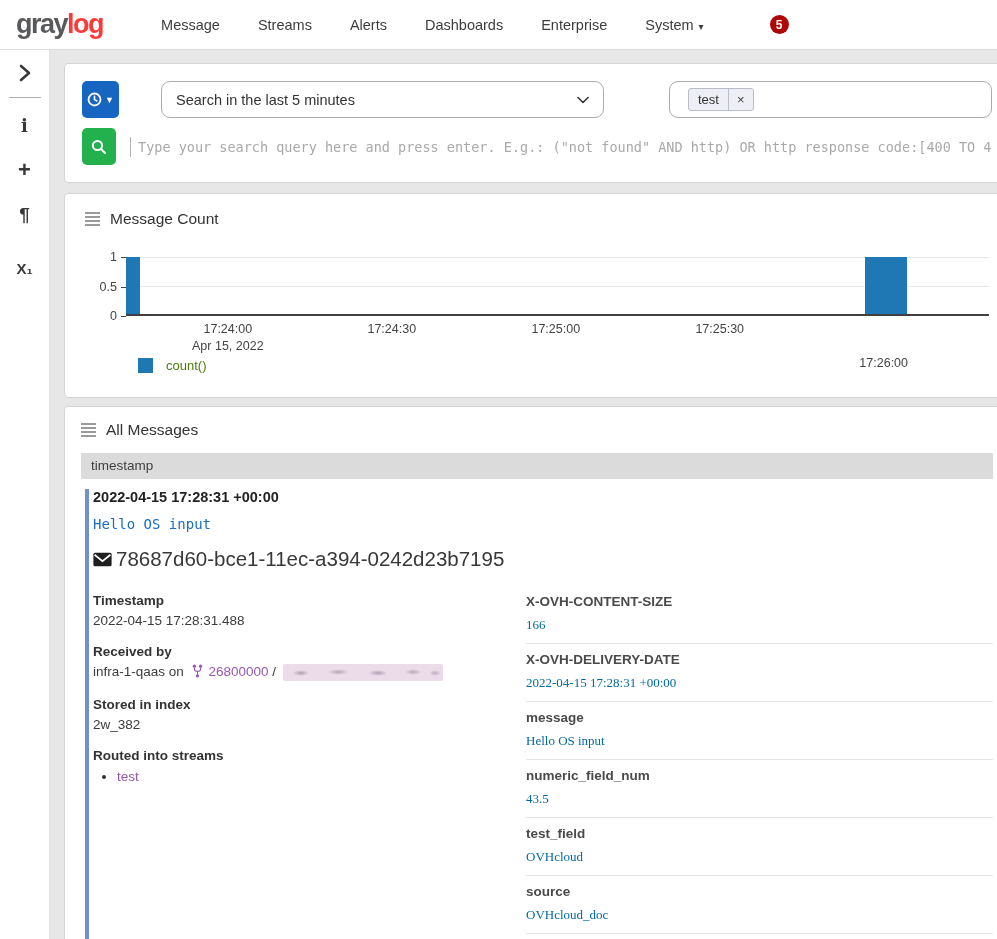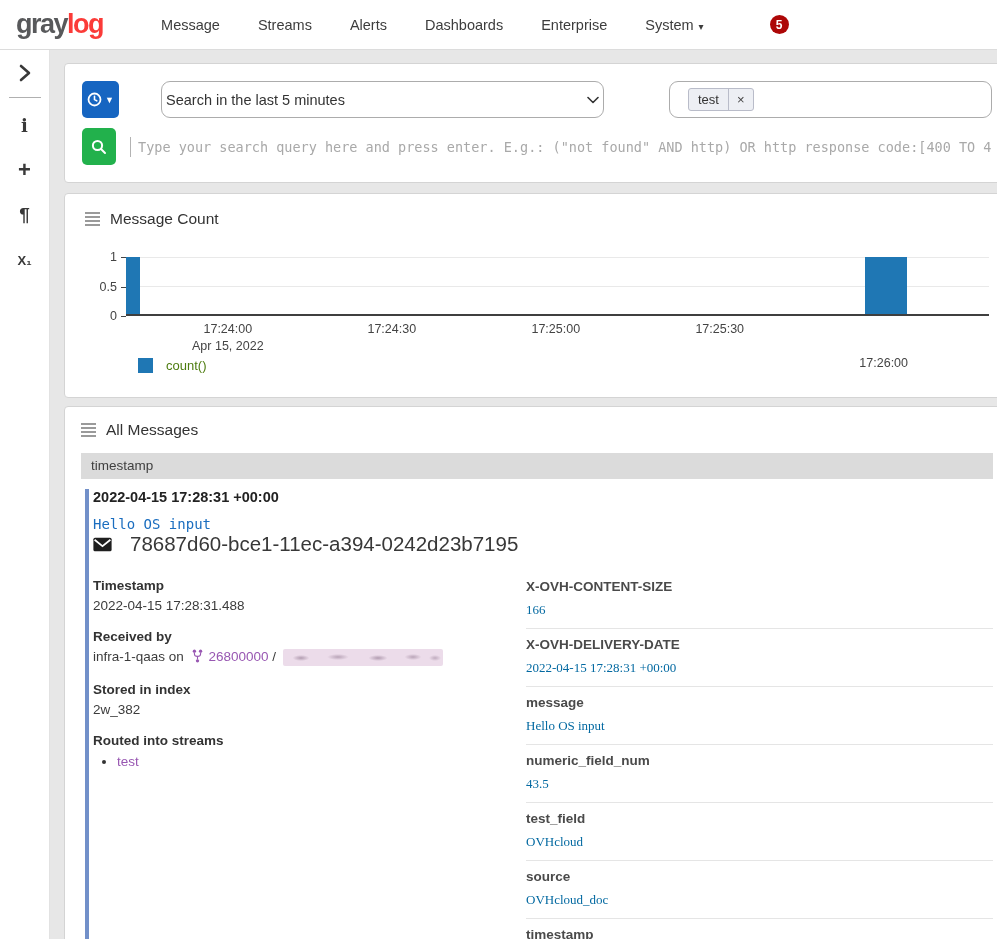--- a/index.html
+++ b/index.html
@@ -31,21 +31,21 @@
   .card { background:#fff; border:1px solid #d4d4d4; border-radius:4px; }
 
   
   .card-search { margin-top:13px; height:120px; padding:17px; }
   .row { display:flex; align-items:center; }
   .time-btn { width:37px; height:37px; background:#1665c1; border-radius:5px; flex:none;
     display:flex; align-items:center; justify-content:center; gap:3px; cursor:pointer; }
   .time-caret { color:#fff; font-size:9px; }
   .select-box { margin-left:42px; width:443px; height:37px; border:1px solid #acacac; border-radius:9px;
     background:#fff; display:flex; align-items:center; justify-content:space-between;
-    padding:0 4px; font-size:14.5px; color:#333; cursor:pointer; }
+    padding:0 14px; font-size:14.5px; color:#333; cursor:pointer; }
   .stream-filter { margin-left:65px; flex:1; height:37px; border:1px solid #acacac; border-radius:9px;
     background:#fff; display:flex; align-items:center; padding:0 6px; cursor:text; }
   .chip { display:flex; align-items:stretch; border:1px solid #b9bcc9; background:#edeff4;
     border-radius:3px; font-size:13px; color:#333; margin-left:12px; }
   .chip-label { padding:3px 9px; border-right:1px solid #b9bcc9; }
   .chip-x { padding:3px 8px; cursor:pointer; color:#444; }
   .row2 { margin-top:10px; }
   .search-btn { width:34px; height:37px; background:#22b14c; border-radius:5px; flex:none;
     display:flex; align-items:center; justify-content:center; cursor:pointer; }
   .query-wrap { flex:1; display:flex; align-items:center; margin-left:14px; }
@@ -79,21 +79,21 @@
   .legend-label { font-size:13px; color:#4d7c0f; }
 
   
   .card-messages { margin-top:8px; height:560px; padding:14px 16px; }
   .msg-table-header { margin-top:14px; background:#dbdbdb; color:#3f3f3f; font-size:13.5px;
     padding:5px 10px; height:26px; cursor:pointer; }
   .msg-row { margin-left:4px; border-left:4px solid #7290c9; padding-left:4px; min-height:442px; margin-top:2px; }
   .msg-ts { font-size:14.5px; font-weight:bold; color:#222; margin-top:10px; cursor:pointer; }
   .msg-summary { font-family:"DejaVu Sans Mono", monospace; font-size:14px; color:#1a6dbf;
     margin-top:11px; cursor:pointer; }
-  .msg-id-row { display:flex; align-items:center; gap:18px; 
+  .msg-id-row { display:flex; align-items:center; gap:4px; margin-top:15px;
     font-size:20.5px; color:#383838; cursor:pointer; }
   .msg-details { display:flex; margin-top:22px; }
   .det-left { width:433px; flex:none; padding-right:24px; }
   .det-block { margin-bottom:16px; }
   .det-label { font-weight:bold; font-size:13.5px; color:#333; margin-bottom:5px; }
   .det-value { font-size:13.5px; color:#3c3c3c; }
   .node-name { }
   .purple-link { color:#9857b2; text-decoration:none; cursor:pointer; }
   .fork-icon { display:inline-block; vertical-align:-2px; margin:0 2px 0 4px; }
   .redacted { display:inline-block; width:160px; height:17px; vertical-align:middle; margin-left:3px;
@@ -134,21 +134,21 @@
   <div class="sb-divider"></div>
   <div class="sb-btn sb-serif">
       <span>i</span>
     </div>
   <div class="sb-btn" style="font-size:22px;">
       <span>+</span>
     </div>
   <div class="sb-btn" style="font-size:19px;">
       <span>¶</span>
     </div>
-  <div class="sb-btn" style="font-size:13px;">
+  <div class="sb-btn" style="font-size:15px;align-items:flex-end;">
       <span>X₁</span>
     </div>
 </aside>
 
 <div class="main">
 
   <section class="card card-search">
     <div class="row">
       <div class="time-btn">
         <svg width="15" height="15" viewBox="0 0 16 16">

